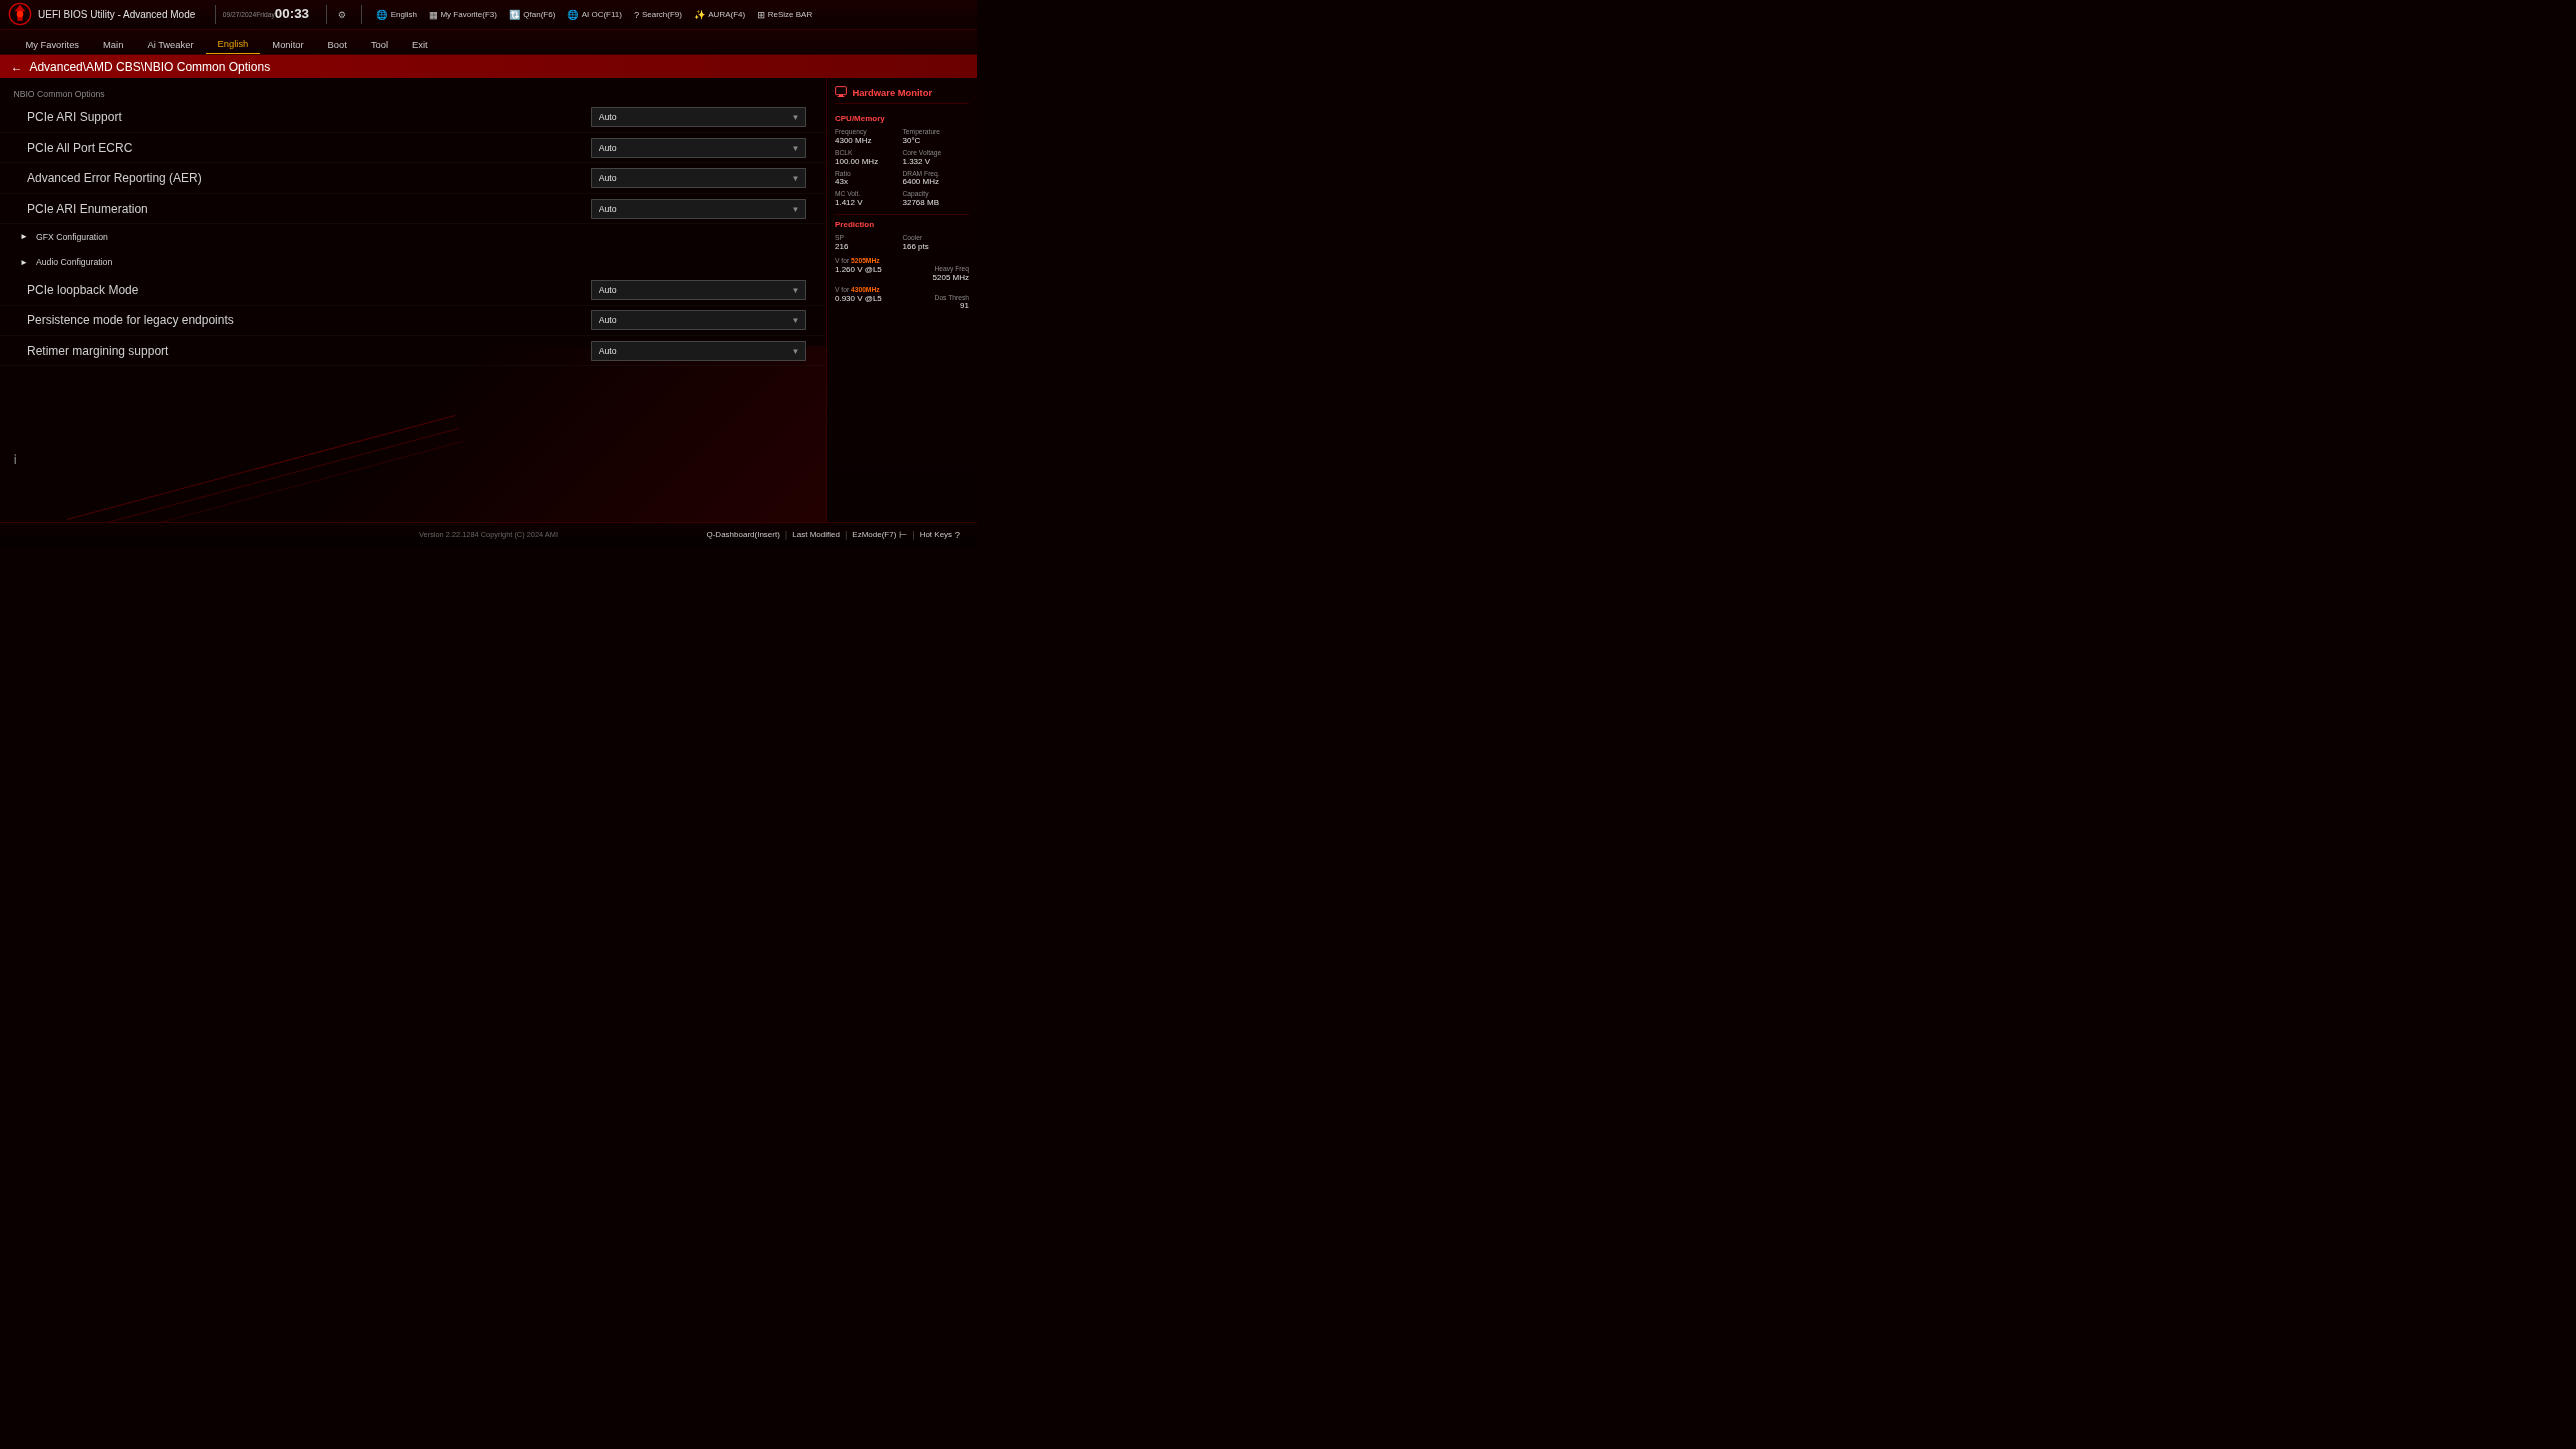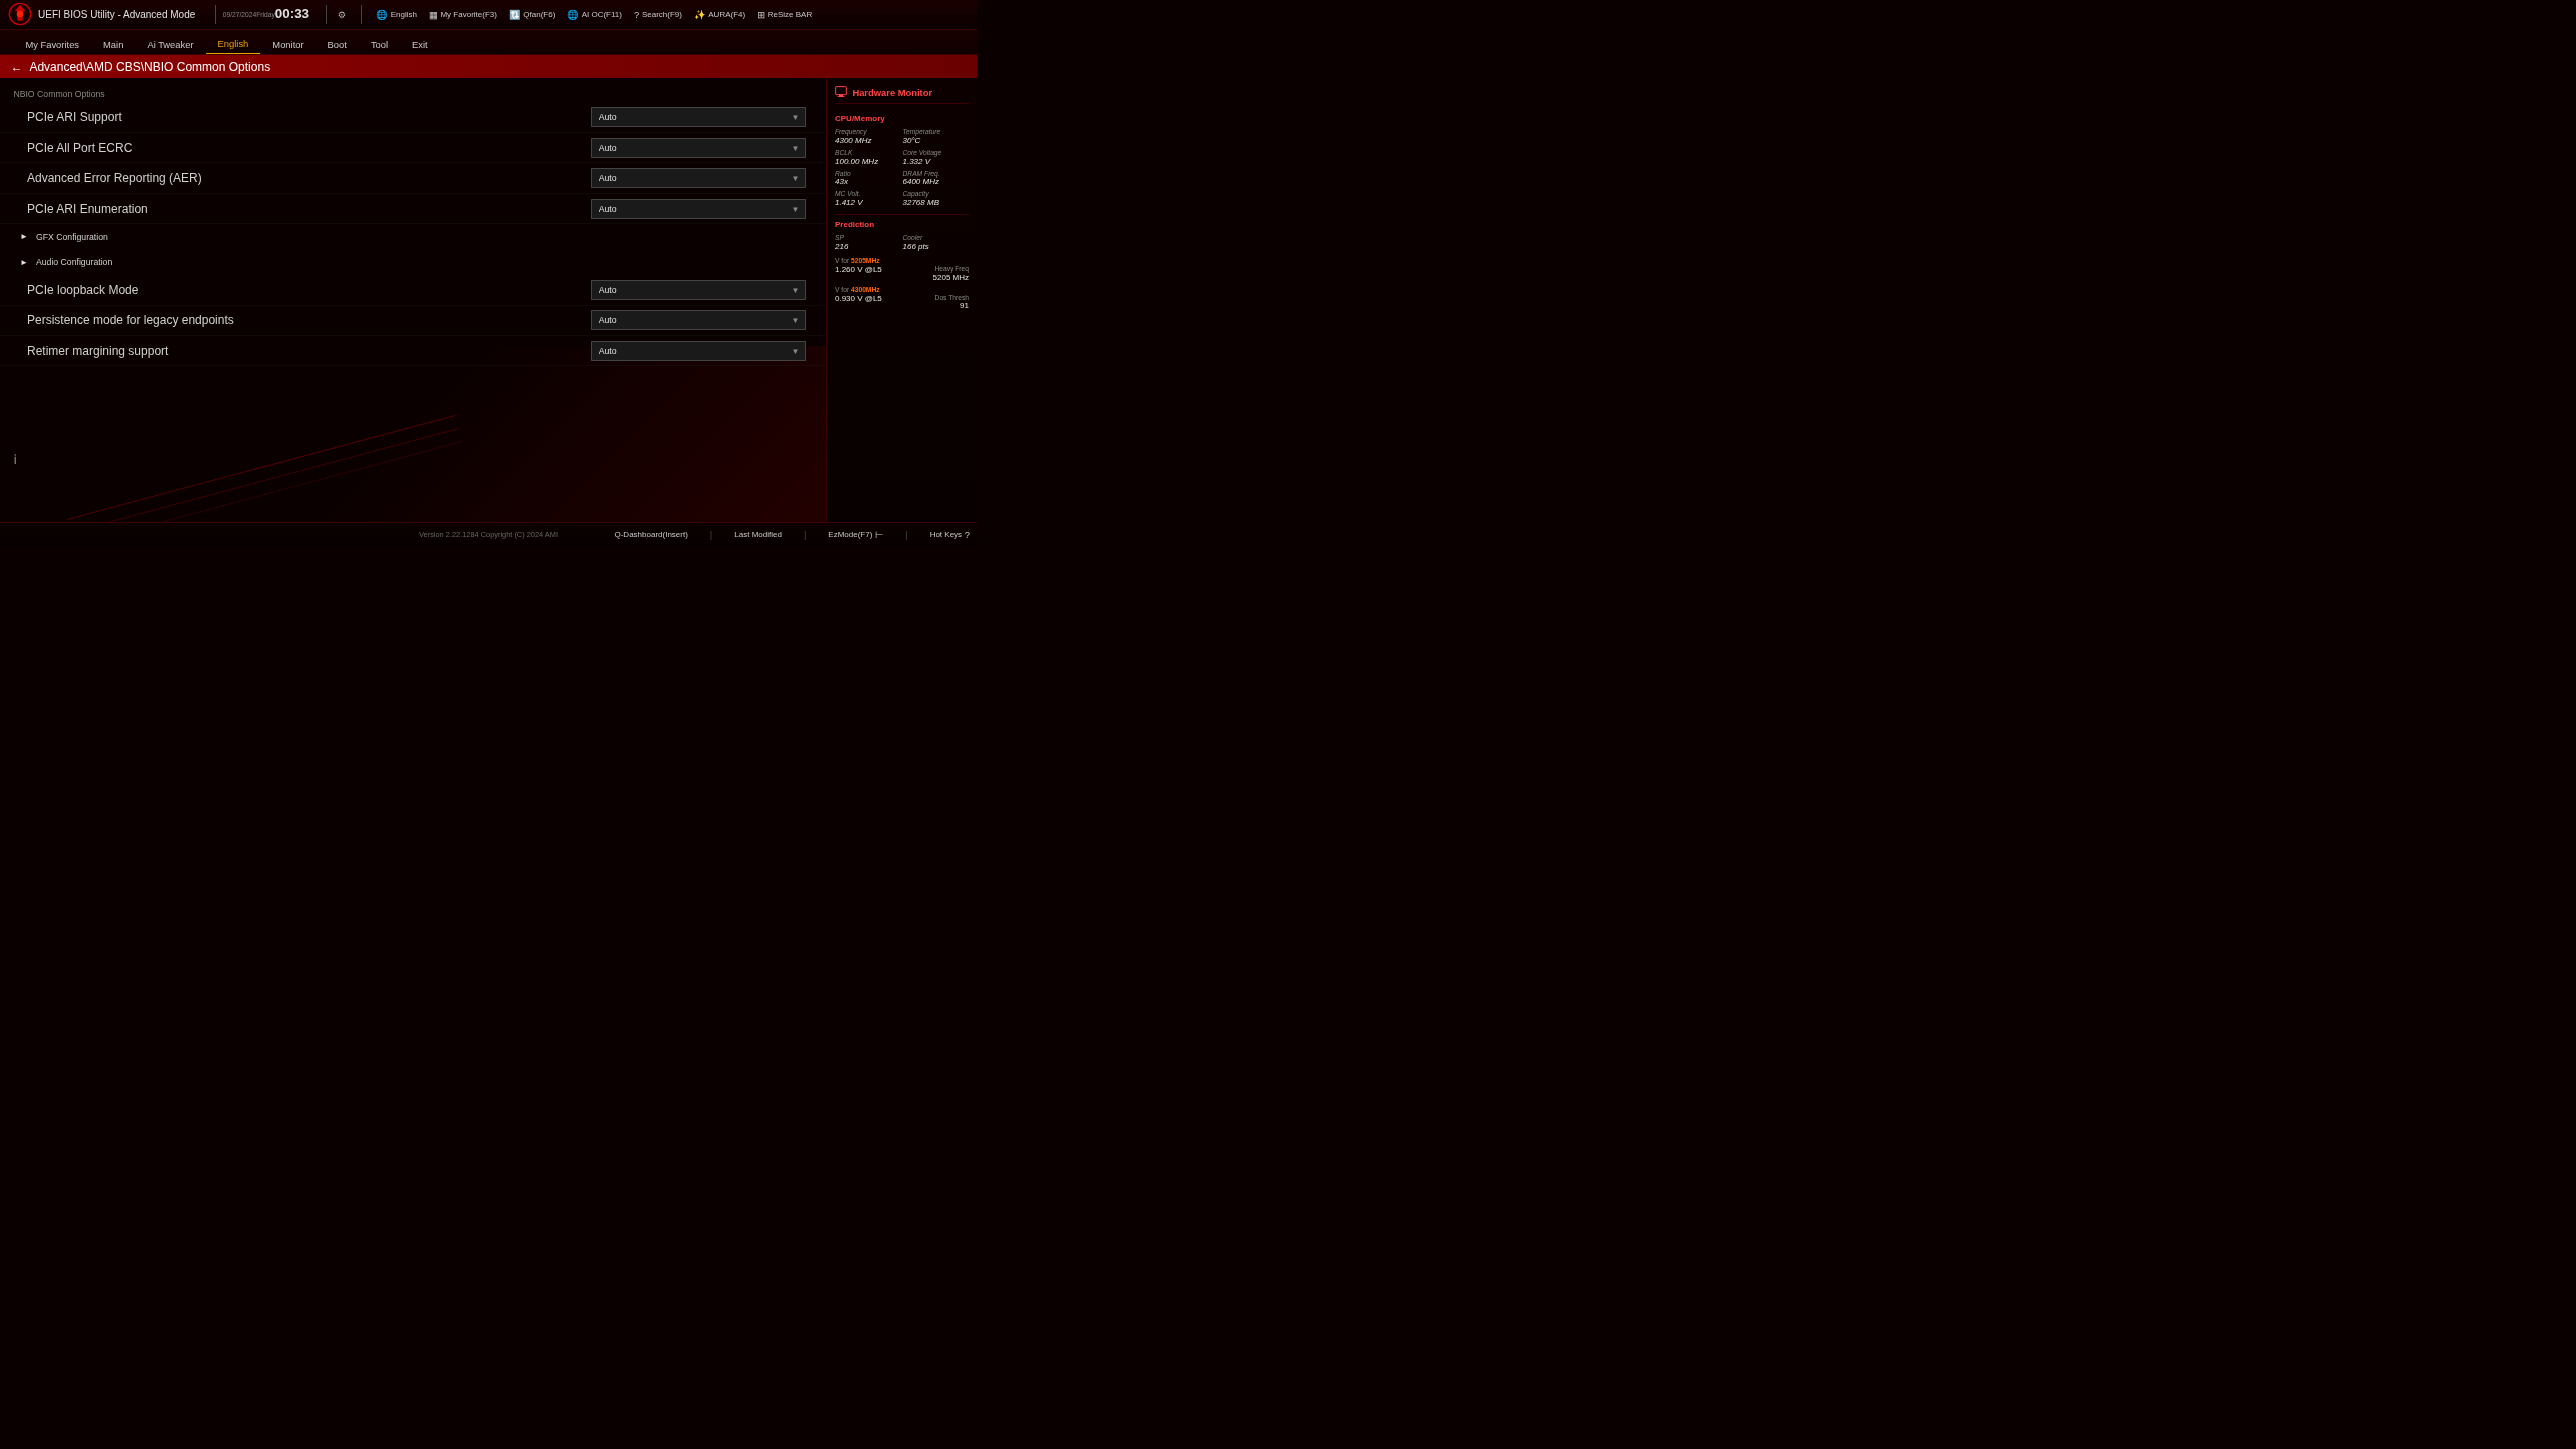--- a/index.html
+++ b/index.html
@@ -261,21 +261,20 @@
       font-size: 8px;
       font-weight: 600;
       margin-bottom: 5.4px;
       margin-top: 2.7px;
     }
     .hw-grid {
       display: grid;
       grid-template-columns: 1fr 1fr;
       gap: 4px 1px;
       margin-bottom: 6.7px;
-      font-style: italic;
     }
     .hw-item {}
     .hw-item-label {
       color: #888;
       font-size: 6.7px;
       margin-bottom: 0.7px;
     }
     .hw-item-value {
       color: #e0e0e0;
       font-size: 8px;
@@ -296,23 +295,23 @@
       margin-bottom: 2.7px;
     }
 
     
     .bottom-bar {
       display: flex;
       align-items: center;
       justify-content: flex-end;
       background: linear-gradient(180deg, #0d0000 0%, #050000 100%);
       height: 25.5px;
-      padding: 0 7px;
+      padding: 0 17px;
       border-top: 0.7px solid #3a0000;
-      gap: 22px;
+      gap: 5px;
       position: relative;
       z-index: 10;
     }
     .bottom-item {
       color: #c8c8c8;
       font-size: 8px;
       cursor: pointer;
       display: flex;
       align-items: center;
       gap: 2.7px;

